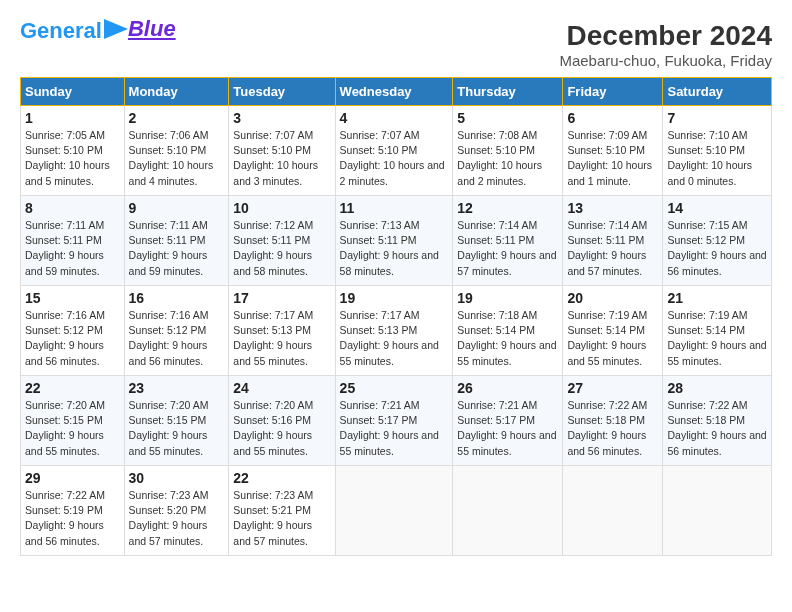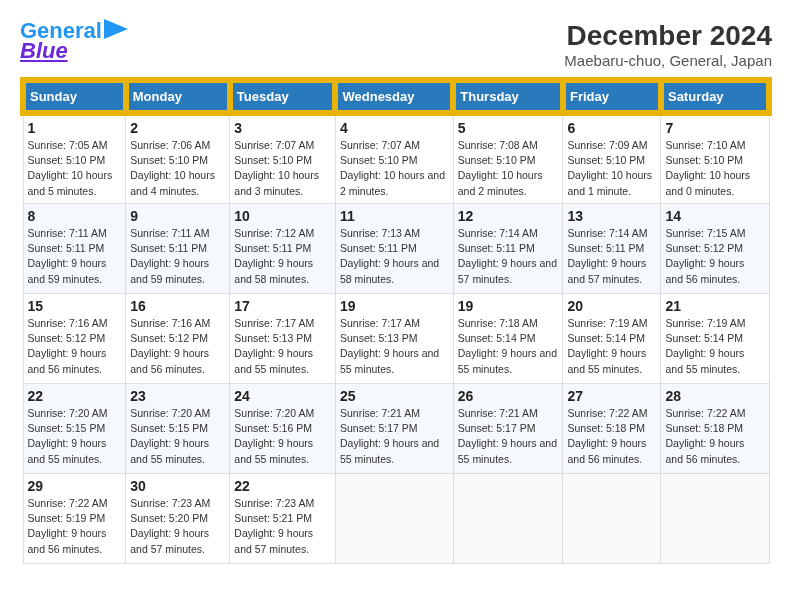--- a/index.html
+++ b/index.html
@@ -11,21 +11,21 @@
       padding: 20px;
     }
     .header {
       display: flex;
       justify-content: space-between;
       align-items: flex-start;
       margin-bottom: 8px;
     }
     .logo {
       display: flex;
-      flex-direction: column;
+      flex-direction: row;
       align-items: flex-start;
     }
     .logo-text {
       font-size: 22px;
       font-weight: bold;
       color: #333;
       line-height: 1;
     }
     .logo-text span {
       color: #2196F3;
@@ -47,21 +47,21 @@
       border-collapse: collapse;
       font-size: 11px;
     }
     thead tr th {
       background-color: #2979BD;
       color: white;
       padding: 6px 4px;
       text-align: left;
       font-size: 13px;
       font-weight: bold;
-      border: 6px solid #eab308;
+      border: 1px solid #eab308;
     }
     tbody tr td {
       border: 1px solid #ddd;
       padding: 4px 4px;
       vertical-align: top;
       background: #fff;
       min-height: 70px;
       height: 90px;
     }
     tbody tr:nth-child(even) td {
@@ -93,21 +93,21 @@
         <span>General</span>
       </span>
       <svg width="24" height="20" viewBox="0 0 24 20" style="margin-left:2px;margin-top:-4px;">
         <polygon points="0,0 0,20 24,10" fill="#2196F3"></polygon>
       </svg>
     </div>
     <span class="logo-text" style="color:#6d28d9; font-style:italic; margin-top:-2px;text-decoration:underline;">Blue</span>
   </div>
   <div class="title-block">
     <div class="month-title">December 2024</div>
-    <div class="location">Maebaru-chuo, General, Japan</div>
+    <div class="location">Maebaru-chuo, Fukuoka, Friday</div>
   </div>
 </div>
 
 <table>
   <thead>
     <tr>
     <th>Sunday</th>
         <th>Monday</th>
         <th>Tuesday</th>
         <th>Wednesday</th>

